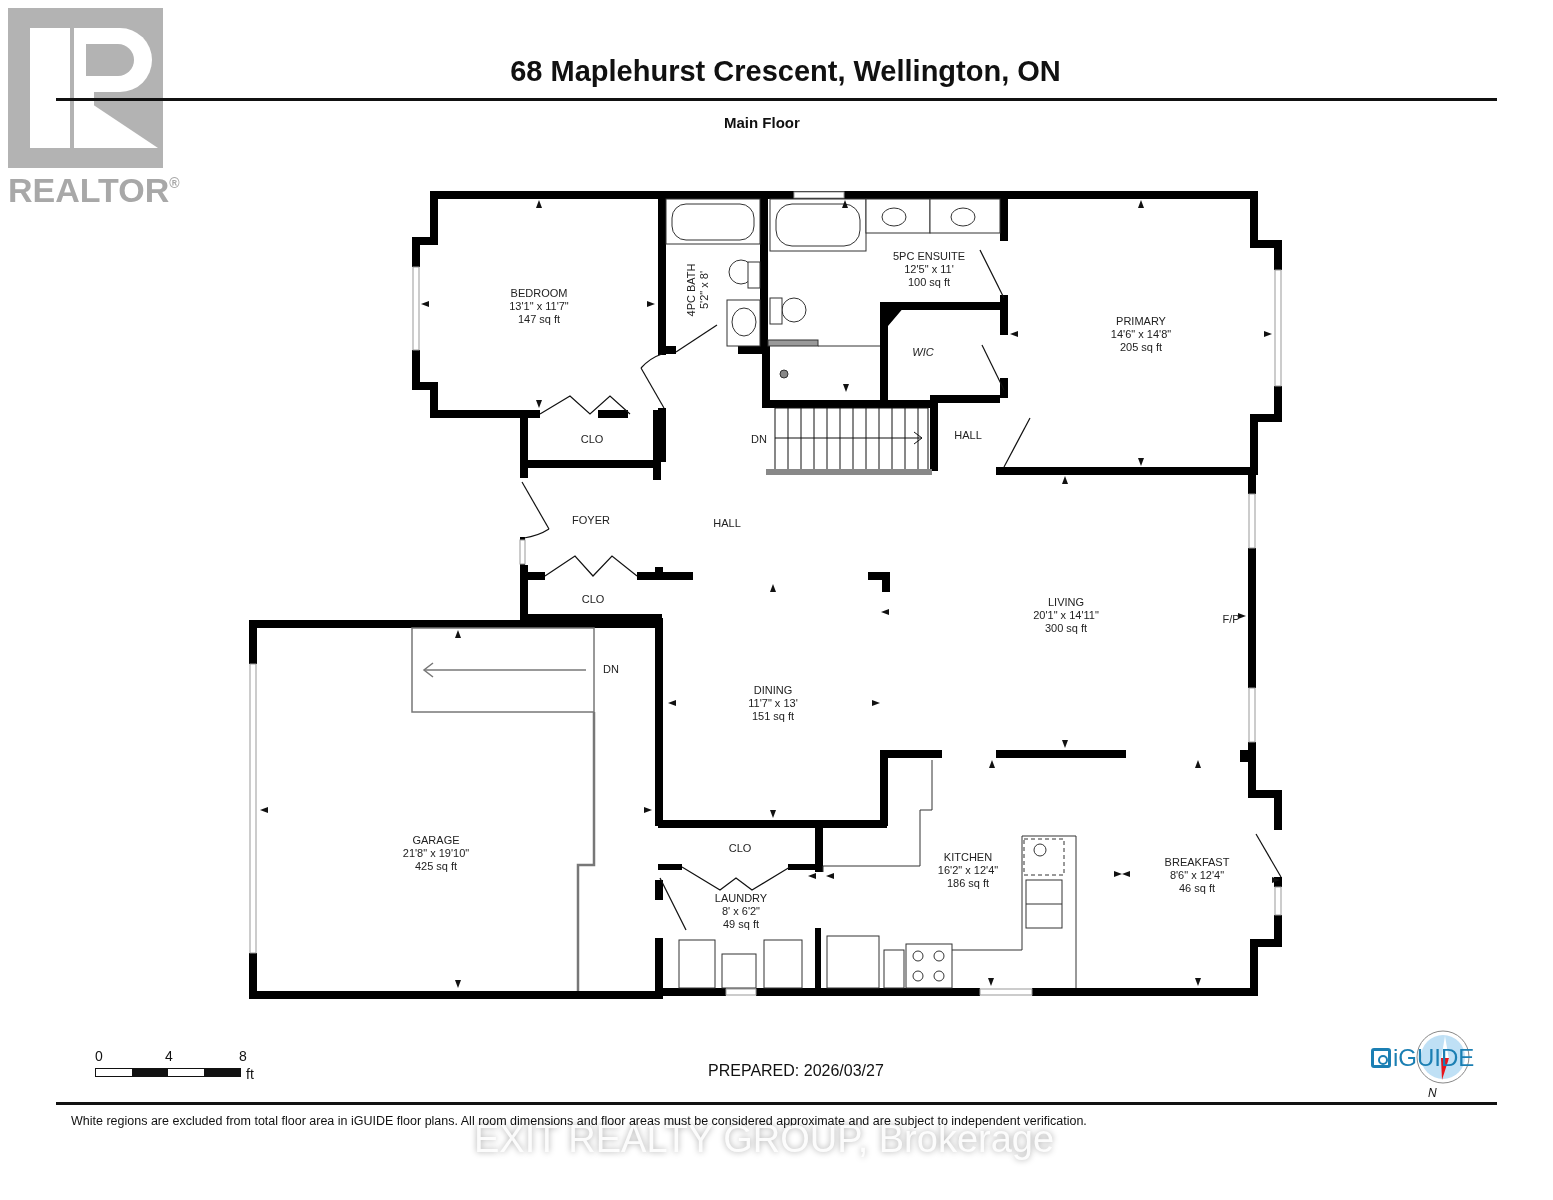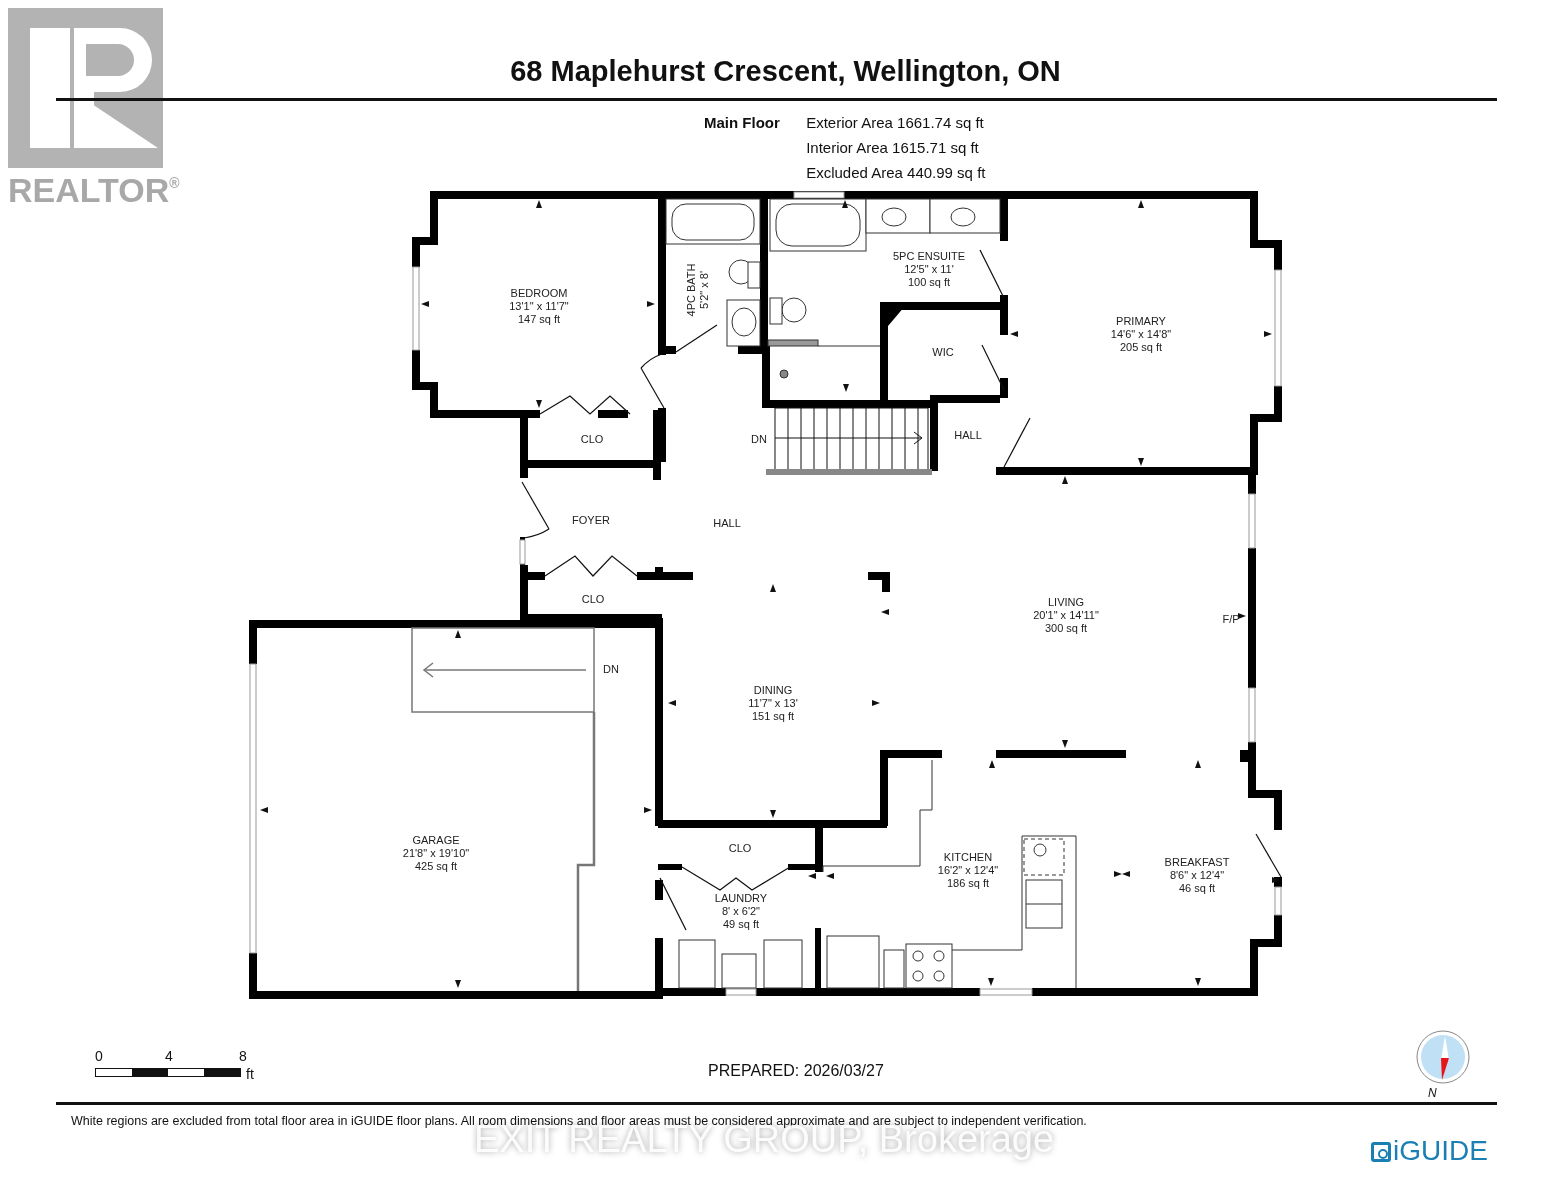--- a/index.html
+++ b/index.html
@@ -7,37 +7,37 @@
          font-family: "Liberation Sans", sans-serif; color: #111; }
   .abs { position: absolute; padding-left: 9px; }
   #realtor-logo { left: 8px; top: 8px; width: 170px; height: 200px; }
   #realtor-logo .box { position: absolute; left: 0; top: 0; width: 155px; height: 160px; background: #b3b3b3; }
   #realtor-logo .bar { position: absolute; left: 22px; top: 20px; width: 40px; height: 120px; background: #fff; }
   #realtor-logo .word { position: absolute; left: 0; top: 163px; font-size: 34px; color: #a8a8a8; letter-spacing: 0px; font-weight: bold; }
   #realtor-logo .word sup { font-size: 14px; vertical-align: top; position: relative; top: 4px; }
   #title { left: 0; width: 1553px; top: 55px; text-align: center; font-size: 29px; font-weight: bold; }
   .rule { position: absolute; height: 3px; background: #111; }
   #area-block { left: 695px; top: 110px; font-size: 15px; line-height: 25px; }
-  #area-block .lbl { font-weight: bold; display: inline-block; width: 98px; vertical-align: top; }
+  #area-block .lbl { font-weight: bold; display: inline-block; width: 98px; vertical-align: top; margin-left: 20px; }
   #area-block .vals { display: inline-block; vertical-align: top; }
   svg#plan { position: absolute; left: 0; top: 0; }
   .room-label { position: absolute; text-align: center; font-size: 11px; line-height: 13px; transform: translateX(-50%); white-space: nowrap; color: #222; }
   .room-label.rot { transform: translate(-50%, -50%) rotate(-90deg); }
   #scale { left: 86px; top: 1048px; }
   #scale .nums { font-size: 14px; position: relative; height: 18px; width: 170px; }
   #scale .nums span { position: absolute; top: 0; }
   #scale .bar { display: flex; height: 7px; border: 1px solid #111; width: 144px; margin-top: 2px; }
   #scale .bar div { flex: 1; }
   #scale .unit { position: absolute; left: 160px; top: 18px; font-size: 14px; }
   #prepared { left: 699px; top: 1062px; font-size: 16px; }
   #disclaimer { left: 62px; top: 1114px; font-size: 12.5px; }
   #watermark { left: 465px; top: 1118px; font-size: 38px; color: rgba(255,255,255,0.9);
                text-shadow: 0 0 6px rgba(0,0,0,0.35); letter-spacing: 0px; }
   #compass { left: 1404px; top: 1030px; width: 60px; height: 75px; }
-  #iguide { left: 1362px; top: 1135px; font-size: 28px; color: #1b7fb3; }
+  #iguide { left: 1362px; top: 1044px; font-size: 24px; color: #1b7fb3; }
   #iguide .ico { display: inline-block; width: 20px; height: 20px; border: 3px solid #1b7fb3; border-radius: 3px; position: relative; vertical-align: -2px; margin-right: 2px; box-sizing: border-box; }
   #iguide .ico::after { content: ""; position: absolute; left: 4px; top: 4px; width: 6px; height: 6px; border: 2px solid #1b7fb3; border-radius: 50%; }
 </style>
 </head>
 <body>
 
 <div id="realtor-logo" class="abs">
   <div class="box">
     <div class="bar"></div>
     <svg width="155" height="160" style="position:absolute;left:0;top:0">
@@ -48,25 +48,20 @@
     </svg>
   </div>
   <div class="word"><span>REALTOR</span><sup>®</sup></div>
 </div>
 
 <div id="title" class="abs">68 Maplehurst Crescent, Wellington, ON</div>
 <div class="rule" style="left:56px; width:1441px; top:98px;"></div>
 
 <div id="area-block" class="abs">
   <span class="lbl">Main Floor</span>
-  <span class="vals">
-    <div>Exterior Area 1661.74 sq ft</div>
-    <div>Interior Area 1615.71 sq ft</div>
-    <div>Excluded Area 440.99 sq ft</div>
-  </span>
 </div>
 
 <svg id="plan" width="1553" height="1200">
   <g fill="#000">
 
     <rect x="430" y="191" width="828" height="8"></rect>
 
     <rect x="430" y="191" width="8" height="50"></rect>
     <rect x="412" y="237" width="26" height="8"></rect>
     <rect x="412" y="237" width="8" height="30"></rect>
@@ -292,21 +287,21 @@
     <div class="room-label" style="left: 929px; top: 250px;">
       <div>5PC ENSUITE</div>
       <div>12'5" x 11'</div>
       <div>100 sq ft</div>
     </div>
     <div class="room-label" style="left: 1141px; top: 315px;">
       <div>PRIMARY</div>
       <div>14'6" x 14'8"</div>
       <div>205 sq ft</div>
     </div>
-    <div class="room-label" style="left: 943px; top: 346px;">
+    <div class="room-label" style="left: 923px; top: 346px; font-style: italic;">
       <div>WIC</div>
     </div>
     <div class="room-label" style="left: 592px; top: 433px;">
       <div>CLO</div>
     </div>
     <div class="room-label" style="left: 759px; top: 433px;">
       <div>DN</div>
     </div>
     <div class="room-label" style="left: 968px; top: 429px;">
       <div>HALL</div>

